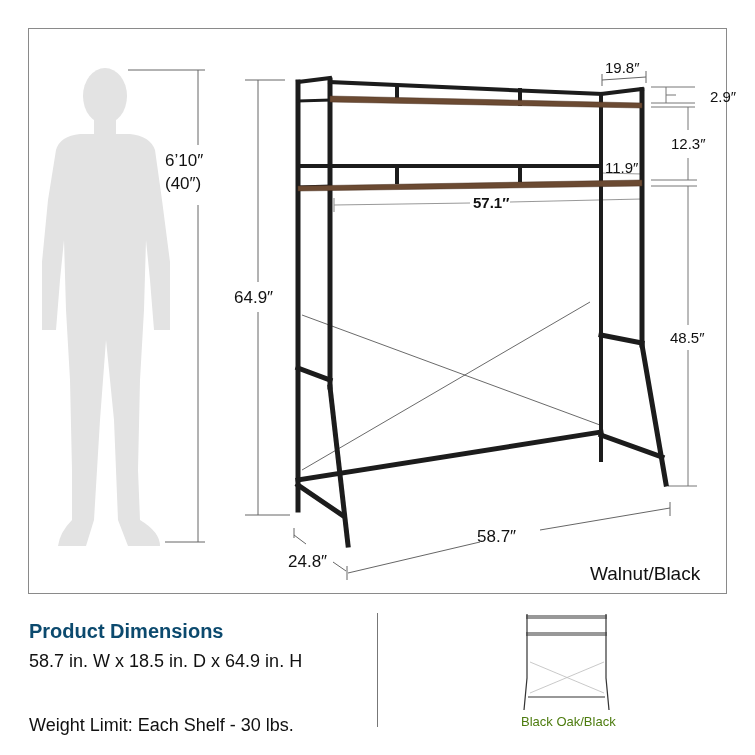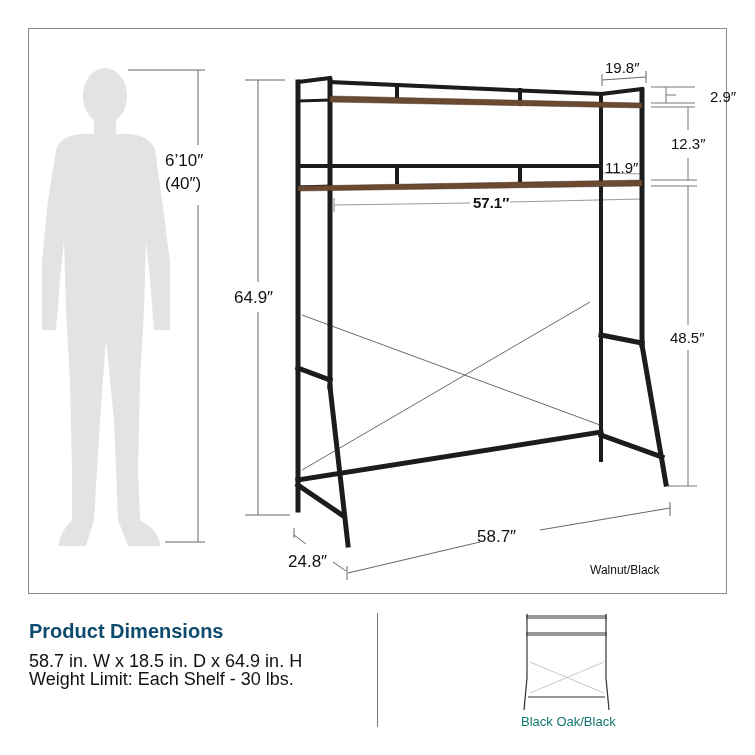--- a/index.html
+++ b/index.html
@@ -3,25 +3,25 @@
 <meta charset="utf-8">
 <style>
   html, body { margin:0; padding:0; background:#ffffff; }
   body { width:755px; height:755px; position:relative; overflow:hidden;
          font-family:"Liberation Sans", "DejaVu Sans", sans-serif; color:#1a1a1a; }
   .diagram-frame { position:absolute; left:28px; top:28px; width:699px; height:566px;
          border:1px solid #8a8a8a; box-sizing:border-box; }
   svg.main { position:absolute; left:0; top:0; width:755px; height:755px; }
   .lbl { position:absolute; font-size:15px; line-height:1; white-space:nowrap; color:#111; }
   .lbl.big { font-size:17px; }
-  .variant-label { position:absolute; font-size:12px; color:#111; }
+  .variant-label { position:absolute; font-size:19px; color:#111; }
   .info-title { position:absolute; left:29px; top:620px; font-size:20px; font-weight:bold; color:#0c4a6e; }
   .info-line { position:absolute; left:29px; font-size:18px; color:#111; }
   .divider { position:absolute; left:377px; top:613px; width:1px; height:114px; background:#777; }
-  .swatch-label { position:absolute; left:521px; top:714px; font-size:13px; color:#0f766e; }
+  .swatch-label { position:absolute; left:521px; top:714px; font-size:13px; color:#4d7c0f; }
 </style>
 </head>
 <body>
 
 <div class="diagram-frame"></div>
 
 <svg class="main" viewBox="0 0 755 755" xmlns="http://www.w3.org/2000/svg">
 
   <g fill="#e3e3e3">
     <ellipse cx="105" cy="96" rx="22" ry="28"></ellipse>
@@ -142,17 +142,17 @@
 <div class="lbl" style="left:605px;top:160px;">11.9″</div>
 <div class="lbl" style="left:473px;top:195px;font-weight:bold;">57.1″</div>
 <div class="lbl" style="left:670px;top:330px;text-align:right;">48.5″</div>
 <div class="lbl big" style="left:477px;top:528px;">58.7″</div>
 <div class="lbl big" style="left:288px;top:553px;">24.8″</div>
 
 <div class="variant-label" style="left:590px;top:563px;">Walnut/Black</div>
 
 <div class="info-title">Product Dimensions</div>
 <div class="info-line" style="top:651px;">58.7 in. W x 18.5 in. D x 64.9 in. H</div>
-<div class="info-line" style="top:669px;text-align:right;">Weight Limit: Each Shelf - 30 lbs.</div>
+<div class="info-line" style="top:715px;text-align:right;">Weight Limit: Each Shelf - 30 lbs.</div>
 
 <div class="divider"></div>
 
 <div class="swatch-label">Black Oak/Black</div>
 
 </body></html>

